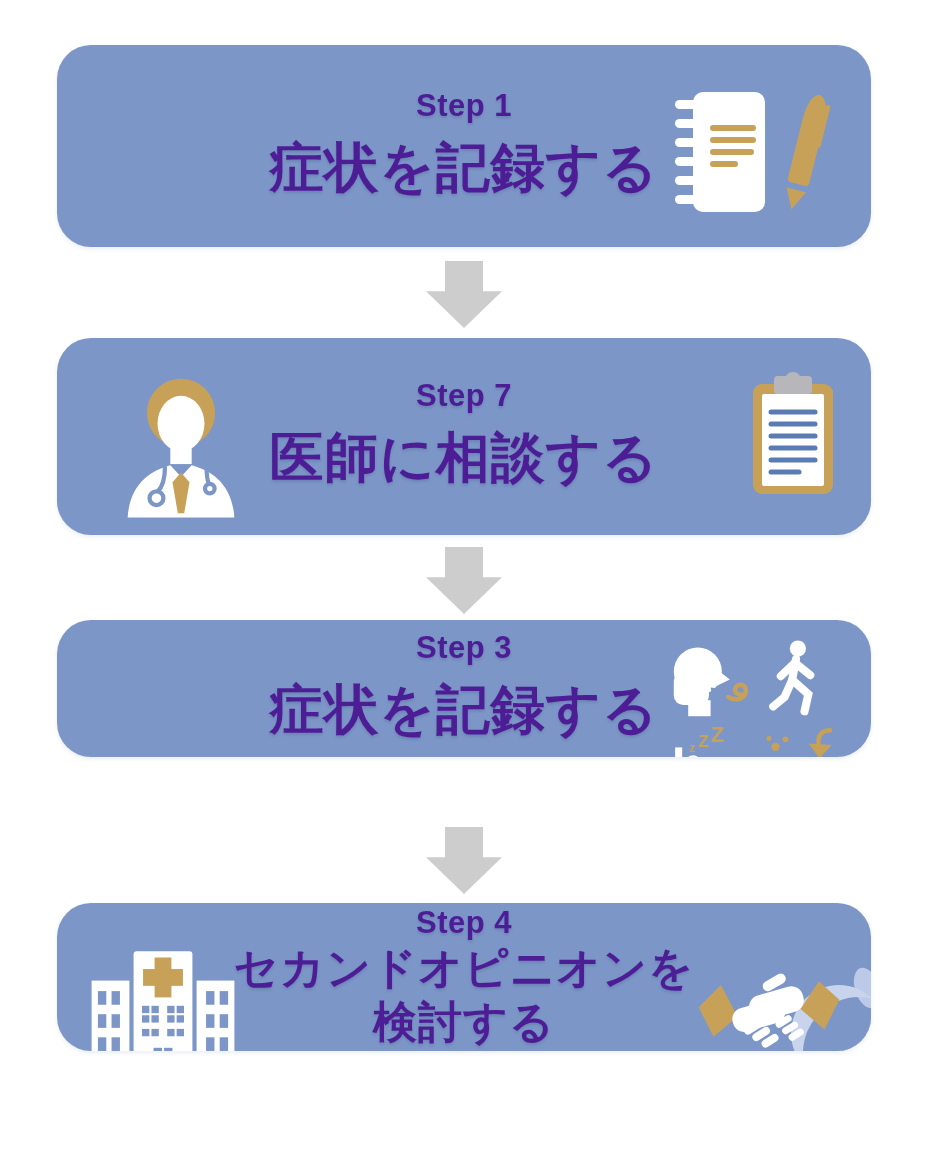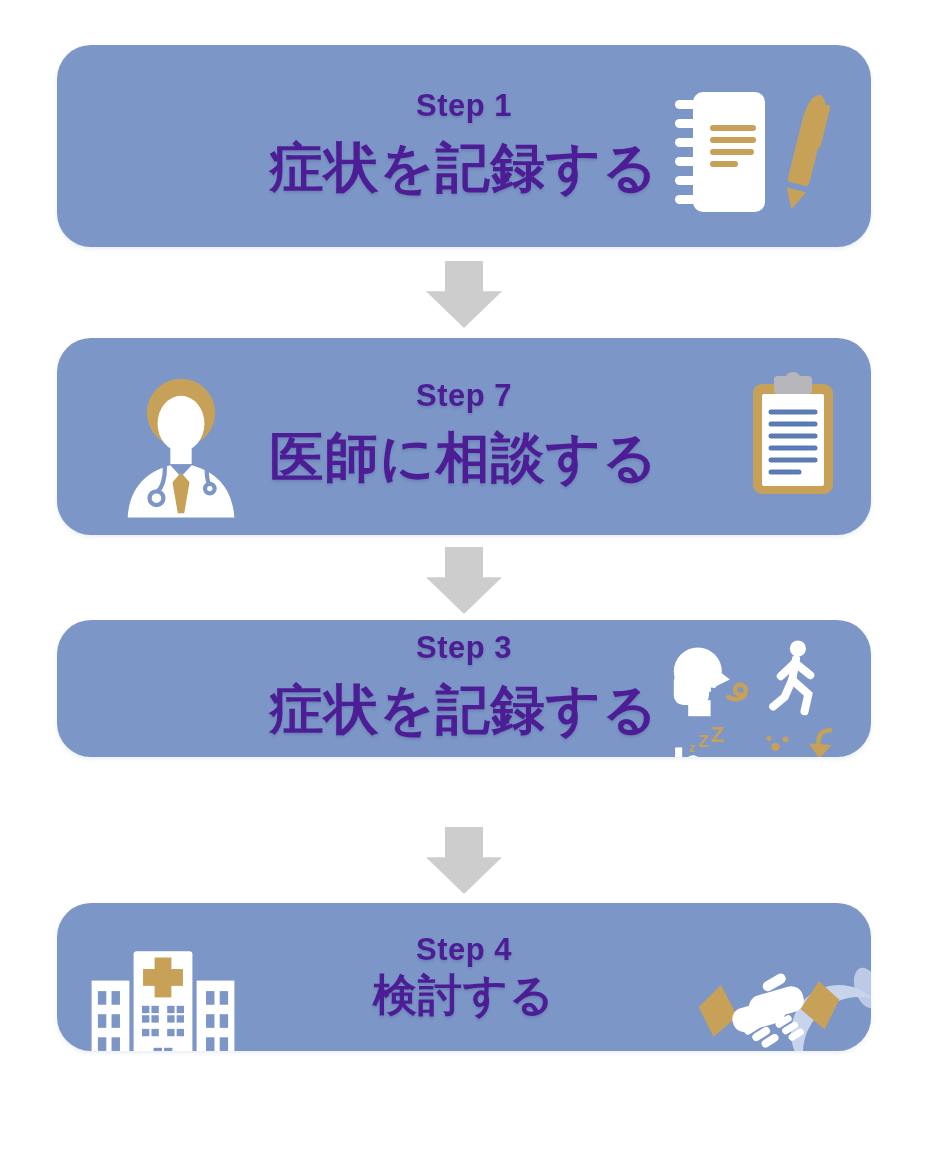--- a/index.html
+++ b/index.html
@@ -201,20 +201,21 @@
 
   <div class="flow-arrow" id="arrow3"></div>
 
   <div class="step-box" id="box4">
     <div class="crescent"></div>
     <div class="crescent-mask"></div>
     <div class="sliver"></div>
 
     <div class="step-text">
       <div class="step-label">Step 4</div>
+      <div class="step-title-line">セカンドオピニオンを</div>
       <div class="step-title-line">検討する</div>
     </div>
 
     <svg class="icon" id="hospital" viewBox="0 0 140 120">
       <rect x="2" y="32" width="36" height="88" fill="#ffffff"></rect>
       <rect x="102" y="32" width="36" height="88" fill="#ffffff"></rect>
       <rect x="42" y="4" width="56" height="116" rx="3" fill="#ffffff"></rect>
       <g fill="#c8a158">
         <rect x="62" y="10" width="16" height="38"></rect>
         <rect x="51" y="21" width="38" height="16"></rect>

